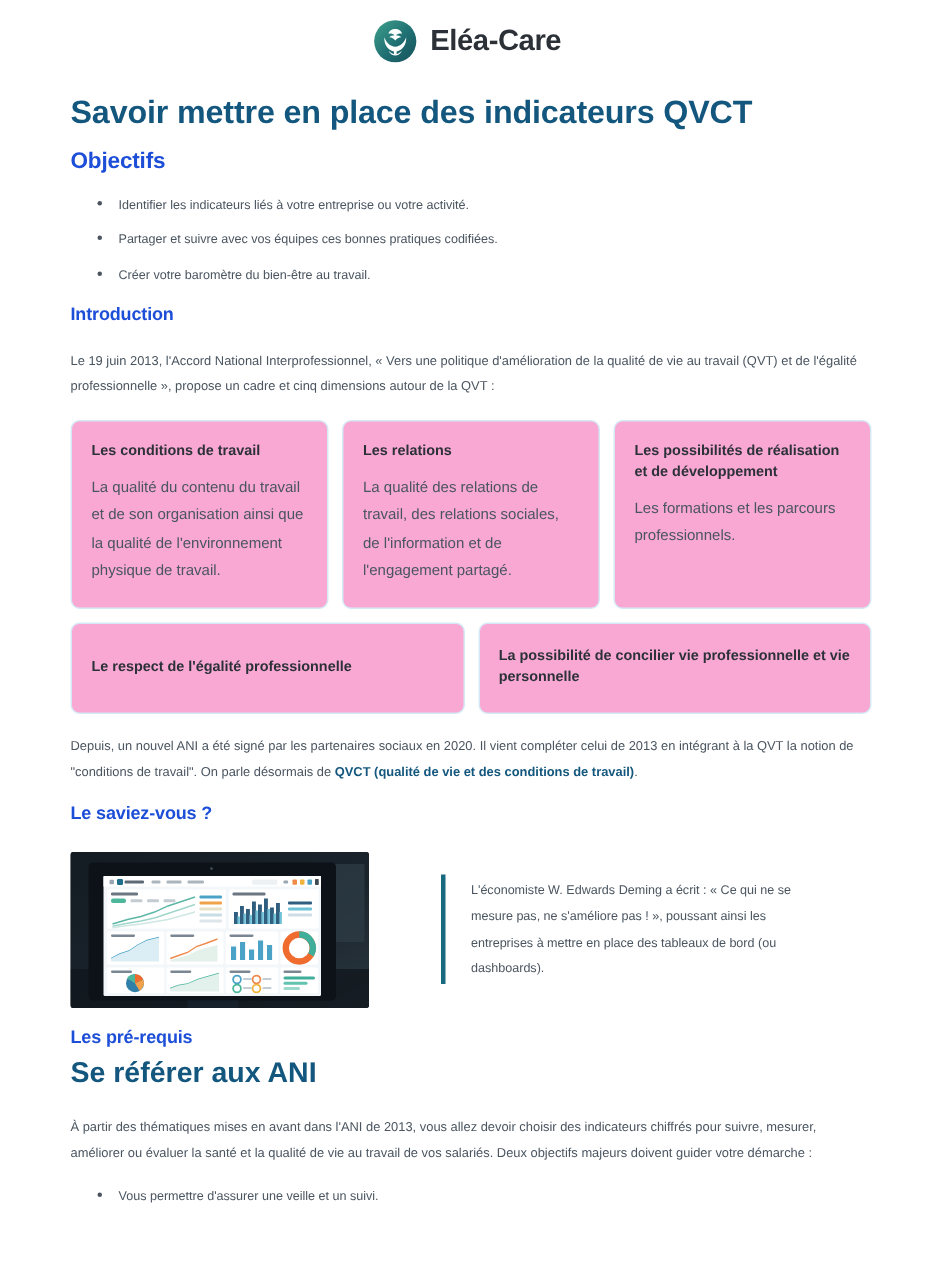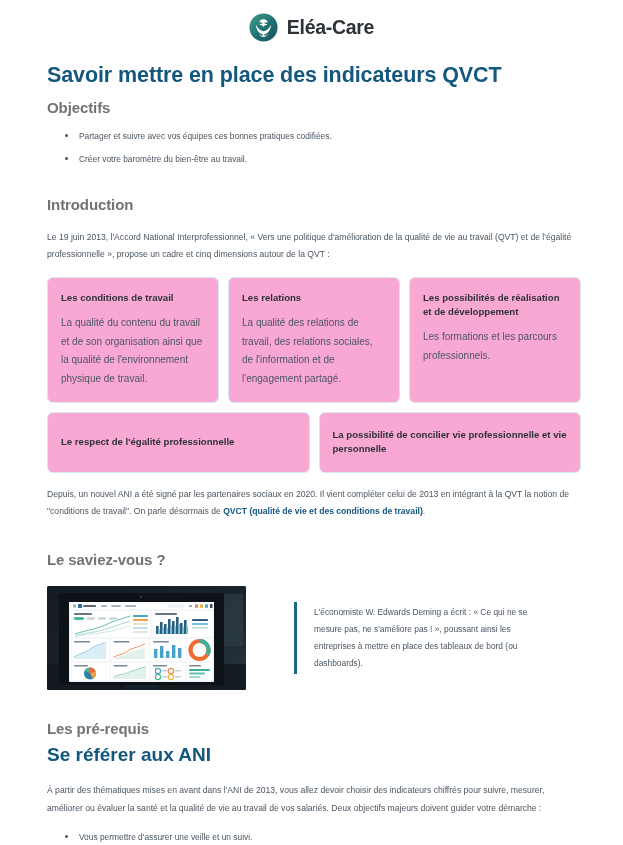--- a/index.html
+++ b/index.html
@@ -57,28 +57,28 @@
     font-weight: 700;
     color: #14577e;
     margin: 14px 0 0 0;
     text-align: left;
     letter-spacing: -0.1px;
   }
 
   h2.section-title {
     font-size: 15px;
     font-weight: 700;
-    color: #737373;
+    color: #1d4ed8;
     margin: 10px 0 0 0;
     letter-spacing: -0.1px;
   }
 
   h2.section-title.big {
-    font-size: 15px;
-    margin-top: 30px;
+    font-size: 12px;
+    margin-top: 12px;
   }
 
   h3.sub-title {
     font-size: 19px;
     font-weight: 700;
     color: #14577e;
     margin: 7px 0 0 0;
   }
 
   p.body-text {
@@ -209,20 +209,21 @@
     </span>
     <span class="logo-text">Eléa-Care</span>
   </div>
 
   <div class="content">
 
     <h1 class="doc-title">Savoir mettre en place des indicateurs QVCT</h1>
 
     <h2 class="section-title">Objectifs</h2>
     <ul class="bullets">
+      <li>Identifier les indicateurs liés à votre entreprise ou votre activité.</li>
       <li>Partager et suivre avec vos équipes ces bonnes pratiques codifiées.</li>
       <li>Créer votre baromètre du bien-être au travail.</li>
     </ul>
 
     <h2 class="section-title big">Introduction</h2>
     <p class="body-text">Le 19 juin 2013, l'Accord National Interprofessionnel, « Vers une politique d'amélioration de la qualité de vie au travail (QVT) et de l'égalité professionnelle », propose un cadre et cinq dimensions autour de la QVT :</p>
 
     <div class="cards-row">
       <div class="card">
         <p class="card-title">Les conditions de travail</p>

